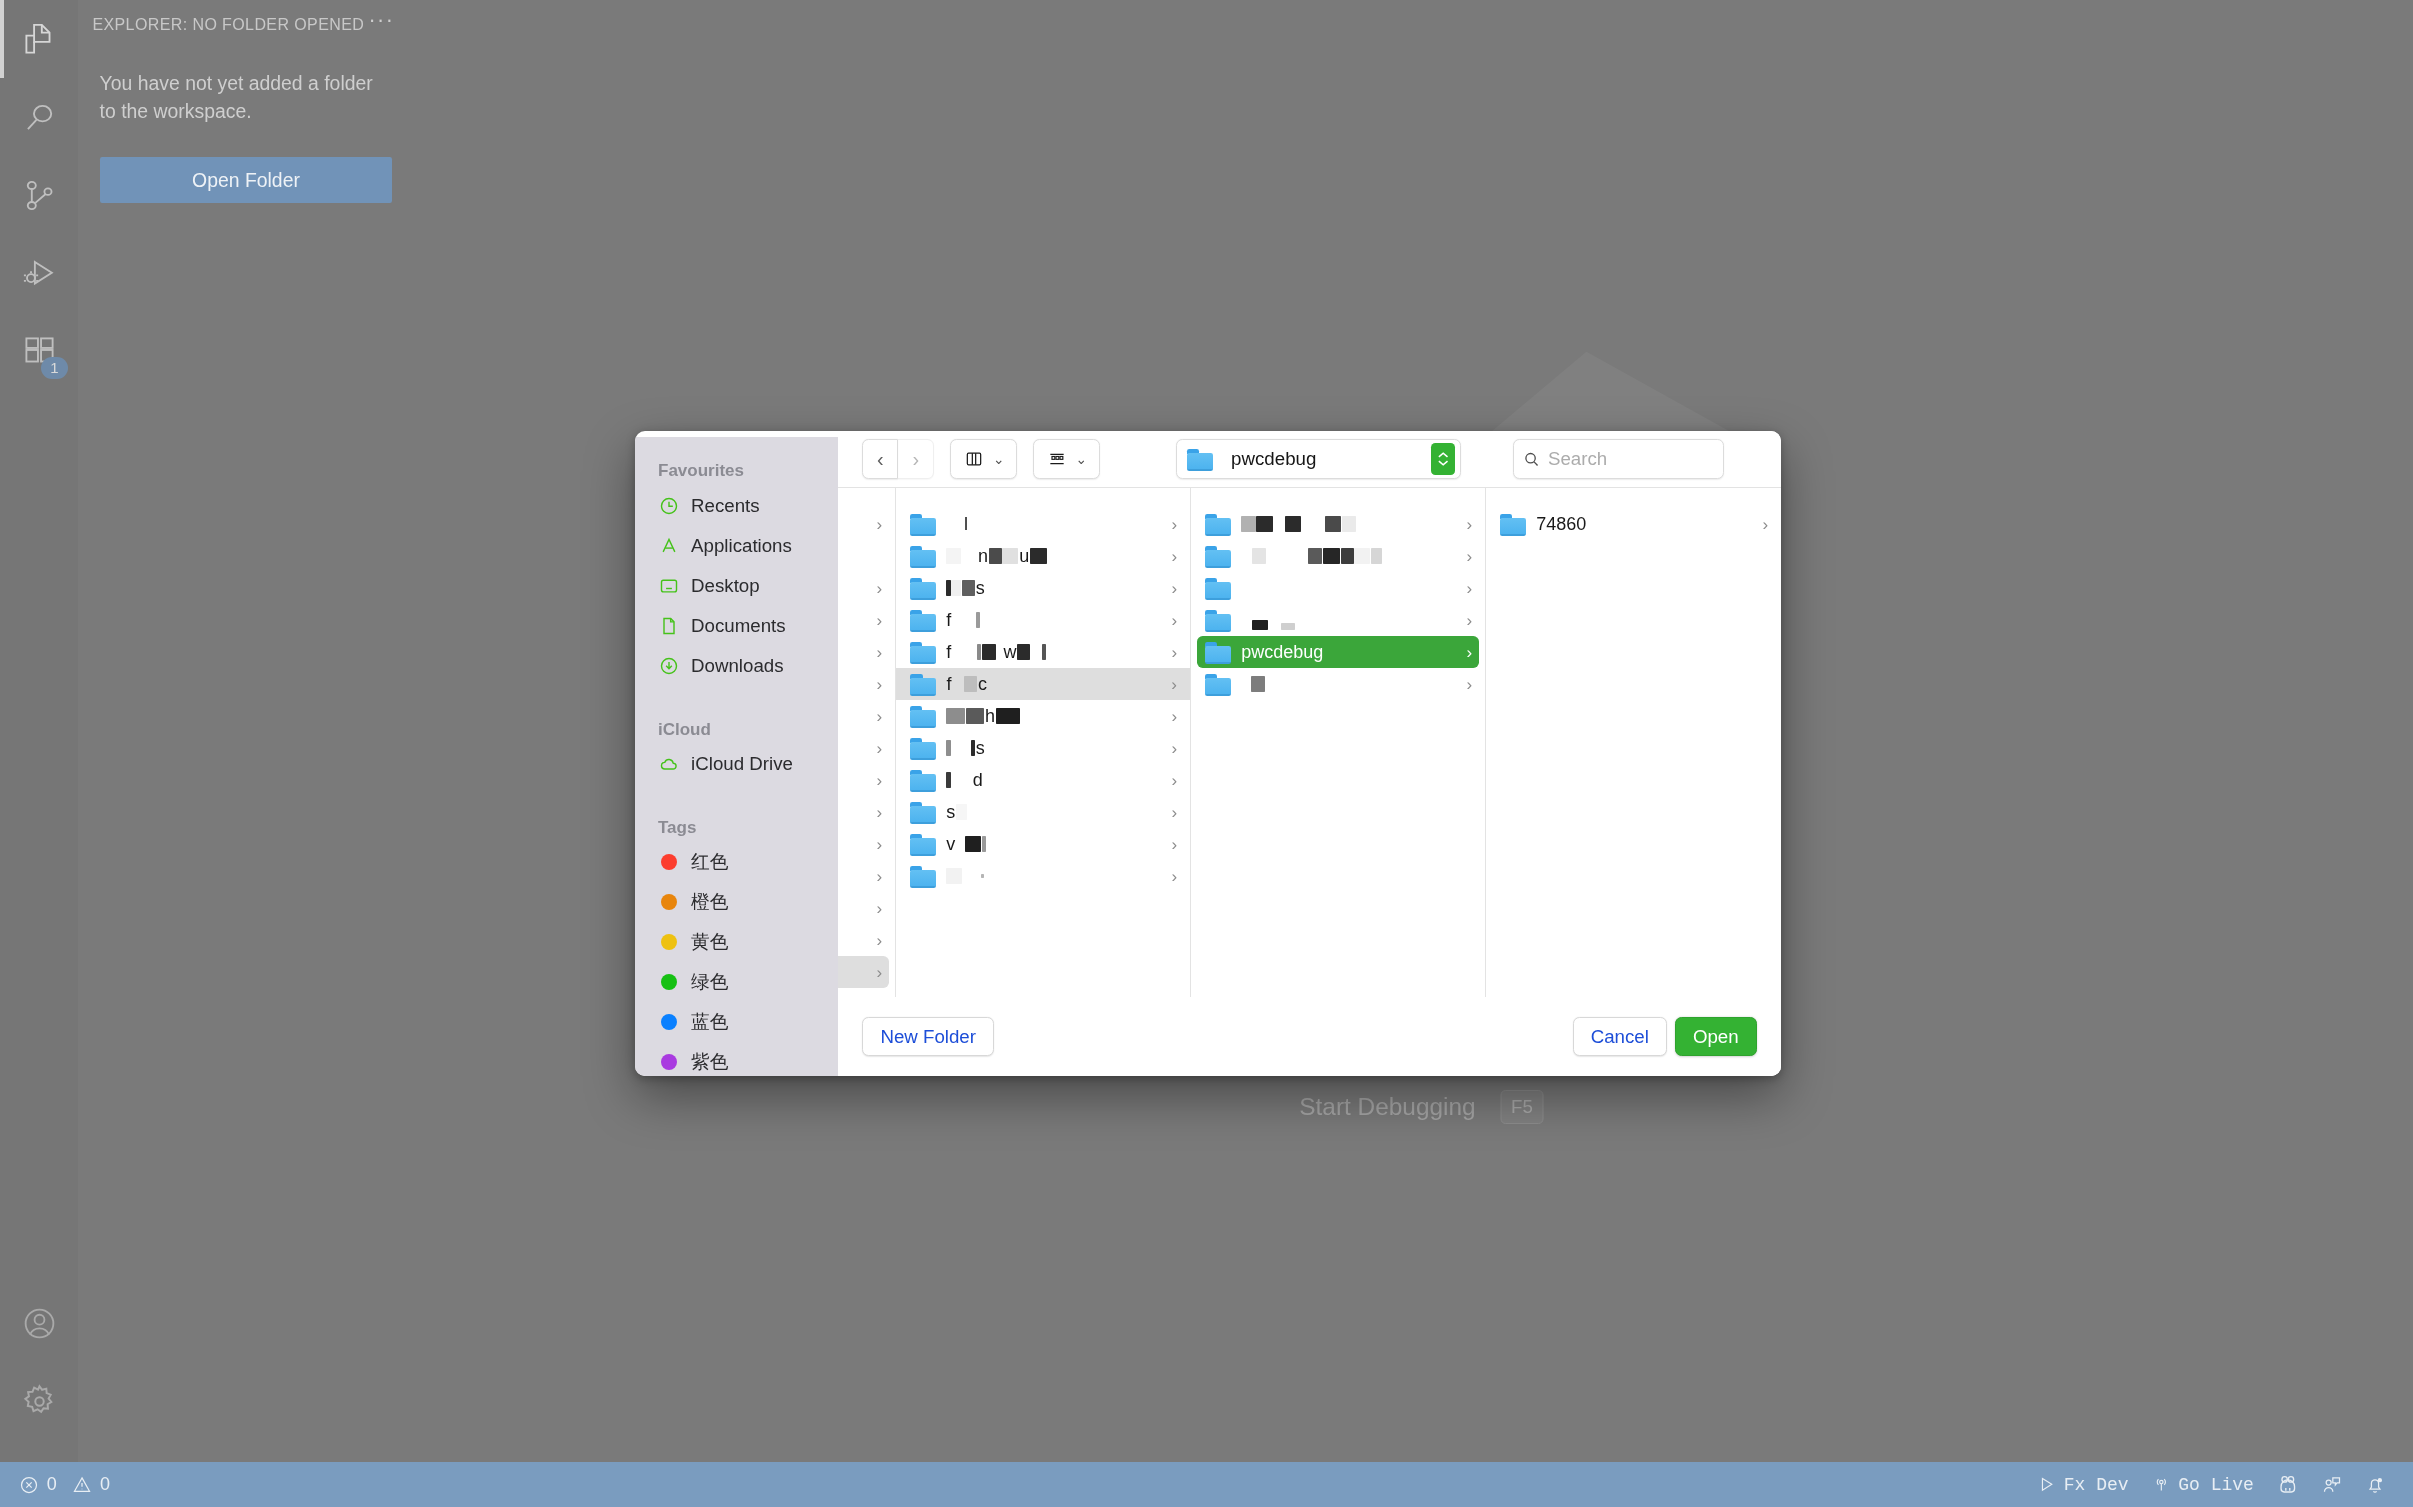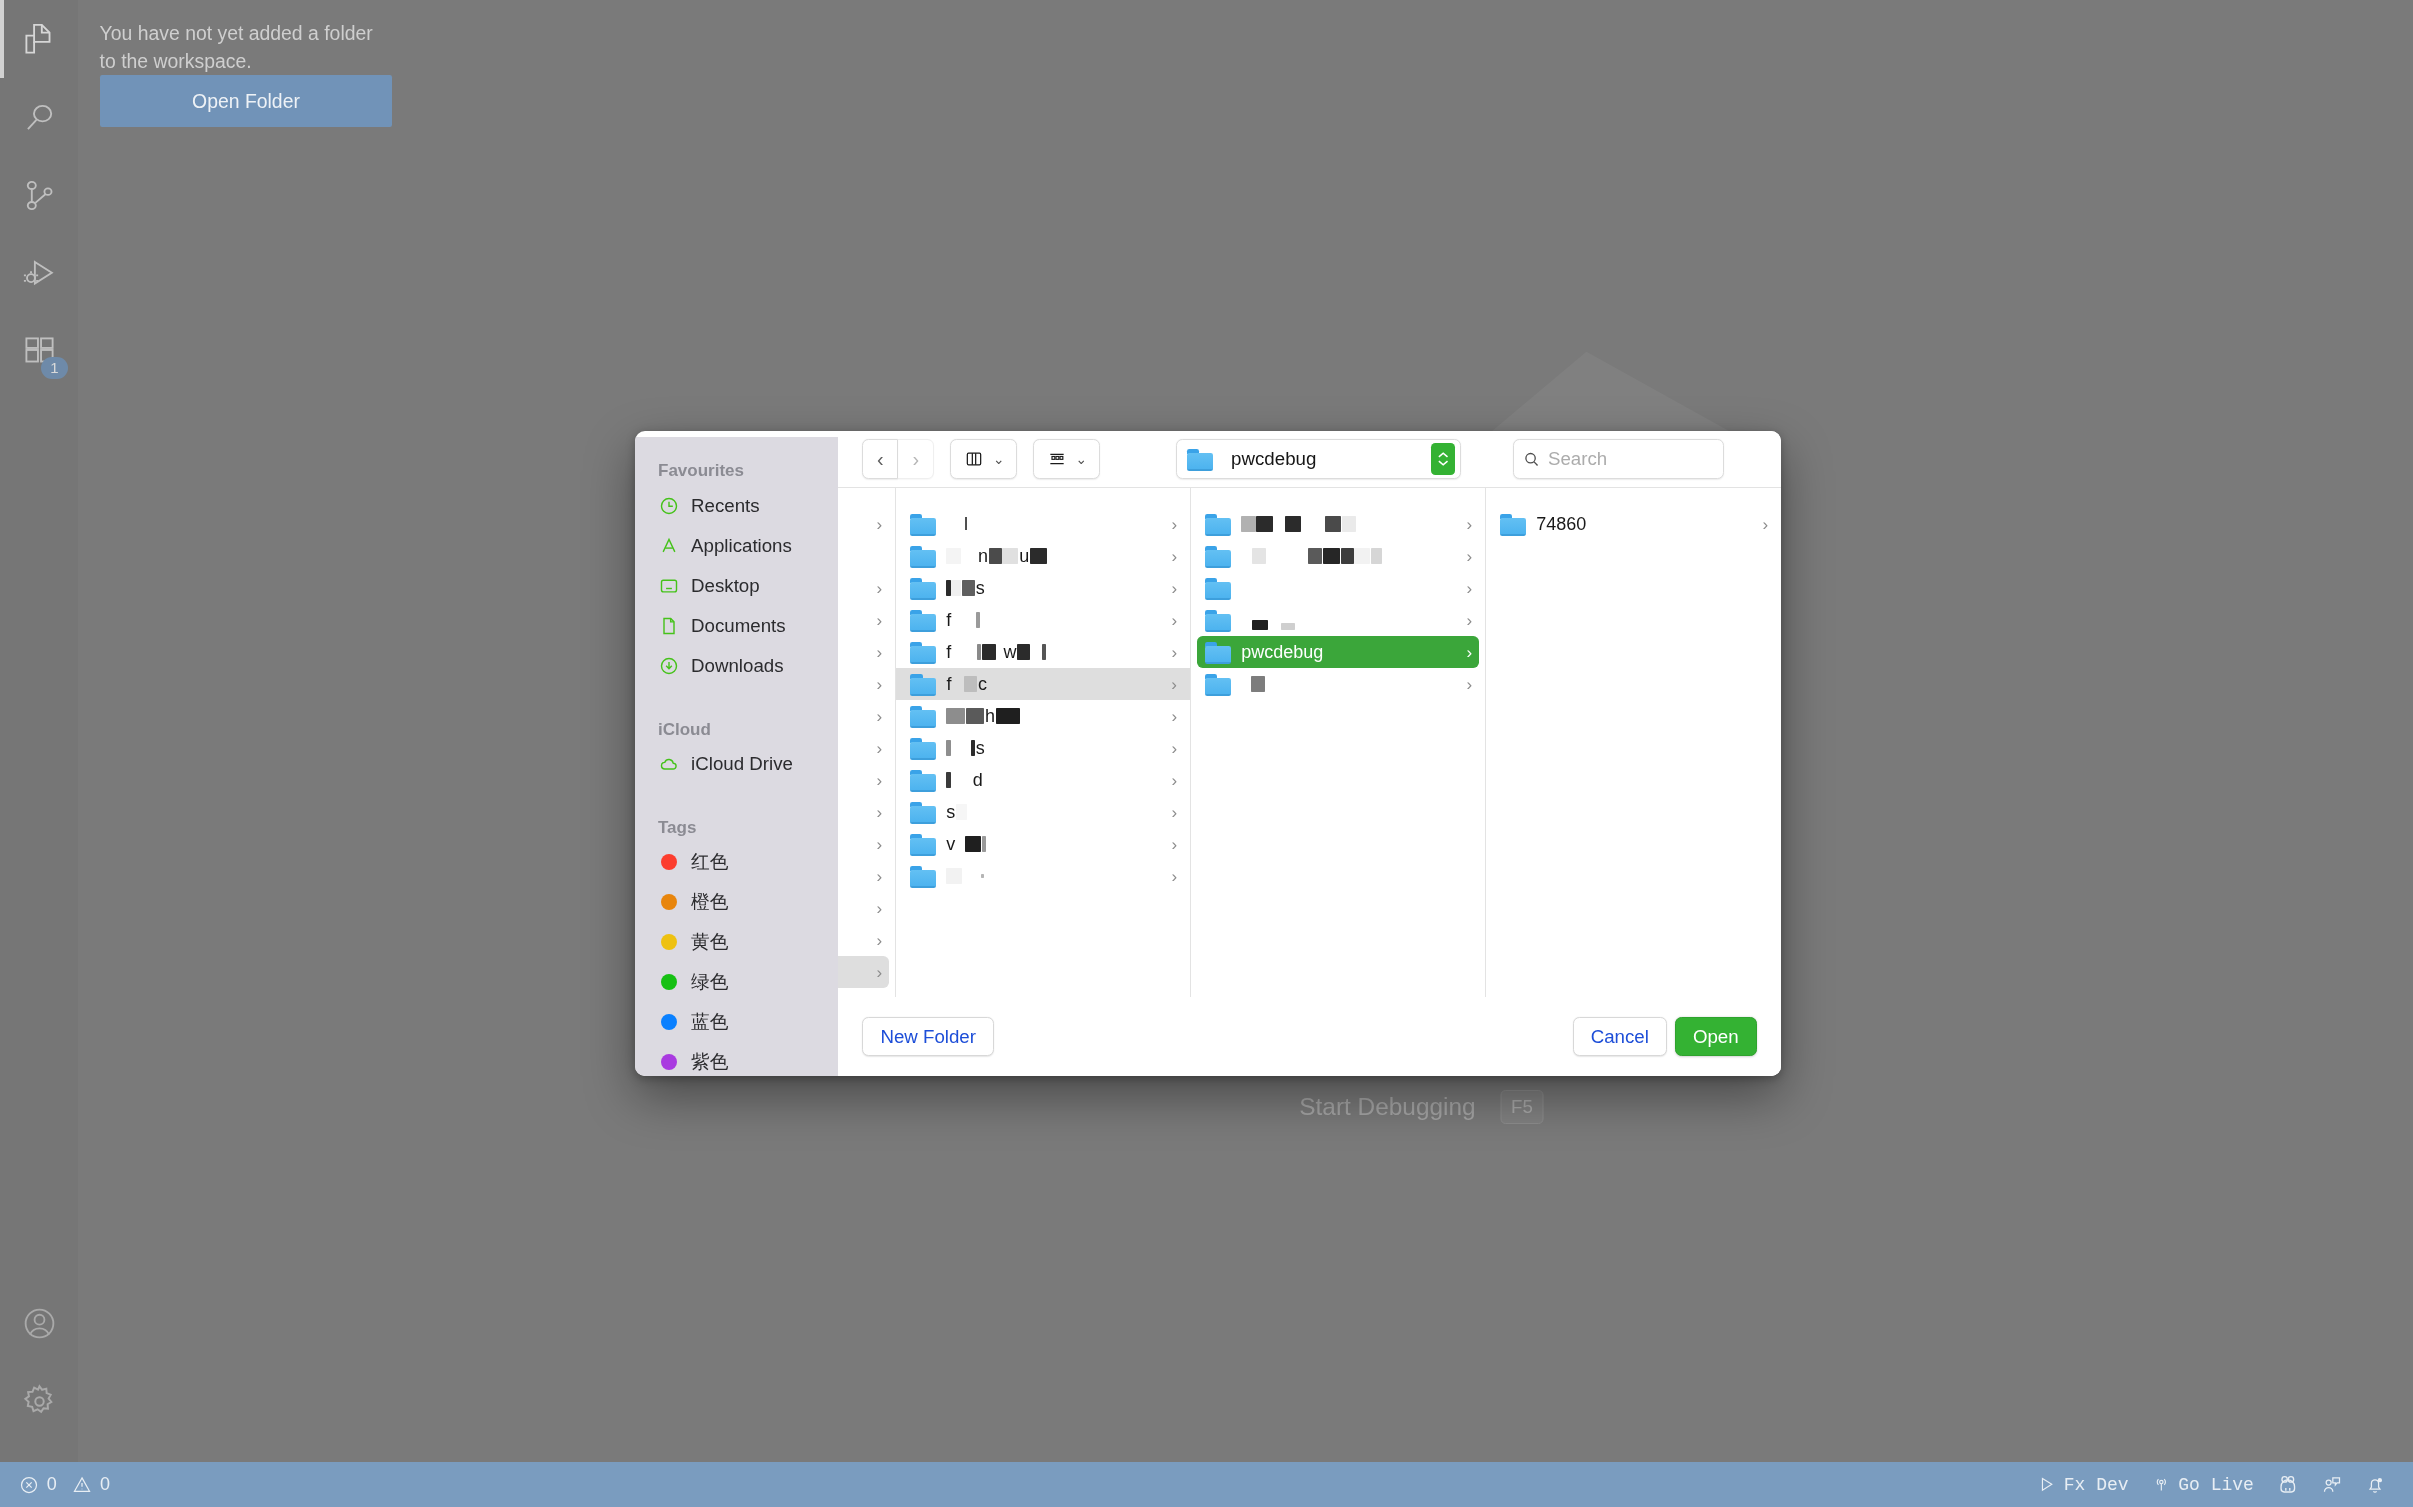--- a/index.html
+++ b/index.html
@@ -57,21 +57,22 @@
   }
   #explorer-more {
     color: #cfcfcf; font-size: 21.6px; line-height: 7.2px; letter-spacing: 1.4px;
     padding: 0 4.3px 10px 4.3px;
   }
   #explorer-body { padding: 20px 21.6px 0 21.6px; }
   #explorer-msg {
     color: #cfcfcf; font-size: 19.4px; line-height: 1.42; font-weight: 400;
   }
   #open-folder-btn {
-    width: 100%; height: 52px;
+    margin-top: 32px;
+    width: 100%; height: 46px;
     background: #7193b8; color: #eef2f6;
     border: none; border-radius: 2.2px;
     font-family: inherit; font-size: 19.4px;
     display: flex; align-items: center; justify-content: center;
   }
 
   
   #editor-area {
     position: absolute; left: 414px; right: 0; top: 0; bottom: 45px;
     overflow: hidden;
@@ -337,20 +338,24 @@
     </div>
     <div class="act-item" style="margin-bottom:21.6px">
       <svg width="39" height="39" viewBox="0 0 24 24" fill="none" stroke="#bdbdbd" stroke-width="1.2">
         <path d="M12 2.6l1.6 2.2 2.6-.7.2 2.7 2.5 1-1.3 2.4 1.7 2.1-2.3 1.4.2 2.7-2.7-.3-1.5 2.3-2.2-1.6-2.5 1.1-.8-2.6-2.7-.5.5-2.6-2-1.8 2.2-1.6-.5-2.6 2.7-.2 1-2.5 2.4 1.2z"></path>
         <circle cx="12" cy="12" r="2.6"></circle>
       </svg>
     </div>
   </div>
 
   <div id="explorer">
+    <div id="explorer-header">
+      <div id="explorer-title">EXPLORER: NO FOLDER OPENED</div>
+      <div id="explorer-more">···</div>
+    </div>
     <div id="explorer-body">
       <div id="explorer-msg">You have not yet added a folder to the workspace.</div>
       <button id="open-folder-btn">Open Folder</button>
     </div>
   </div>
 
   <div id="status-bar">
     <div class="sb-left">
       <div class="sb-item" style="padding-left:0">
         <span class="sb-icon">

